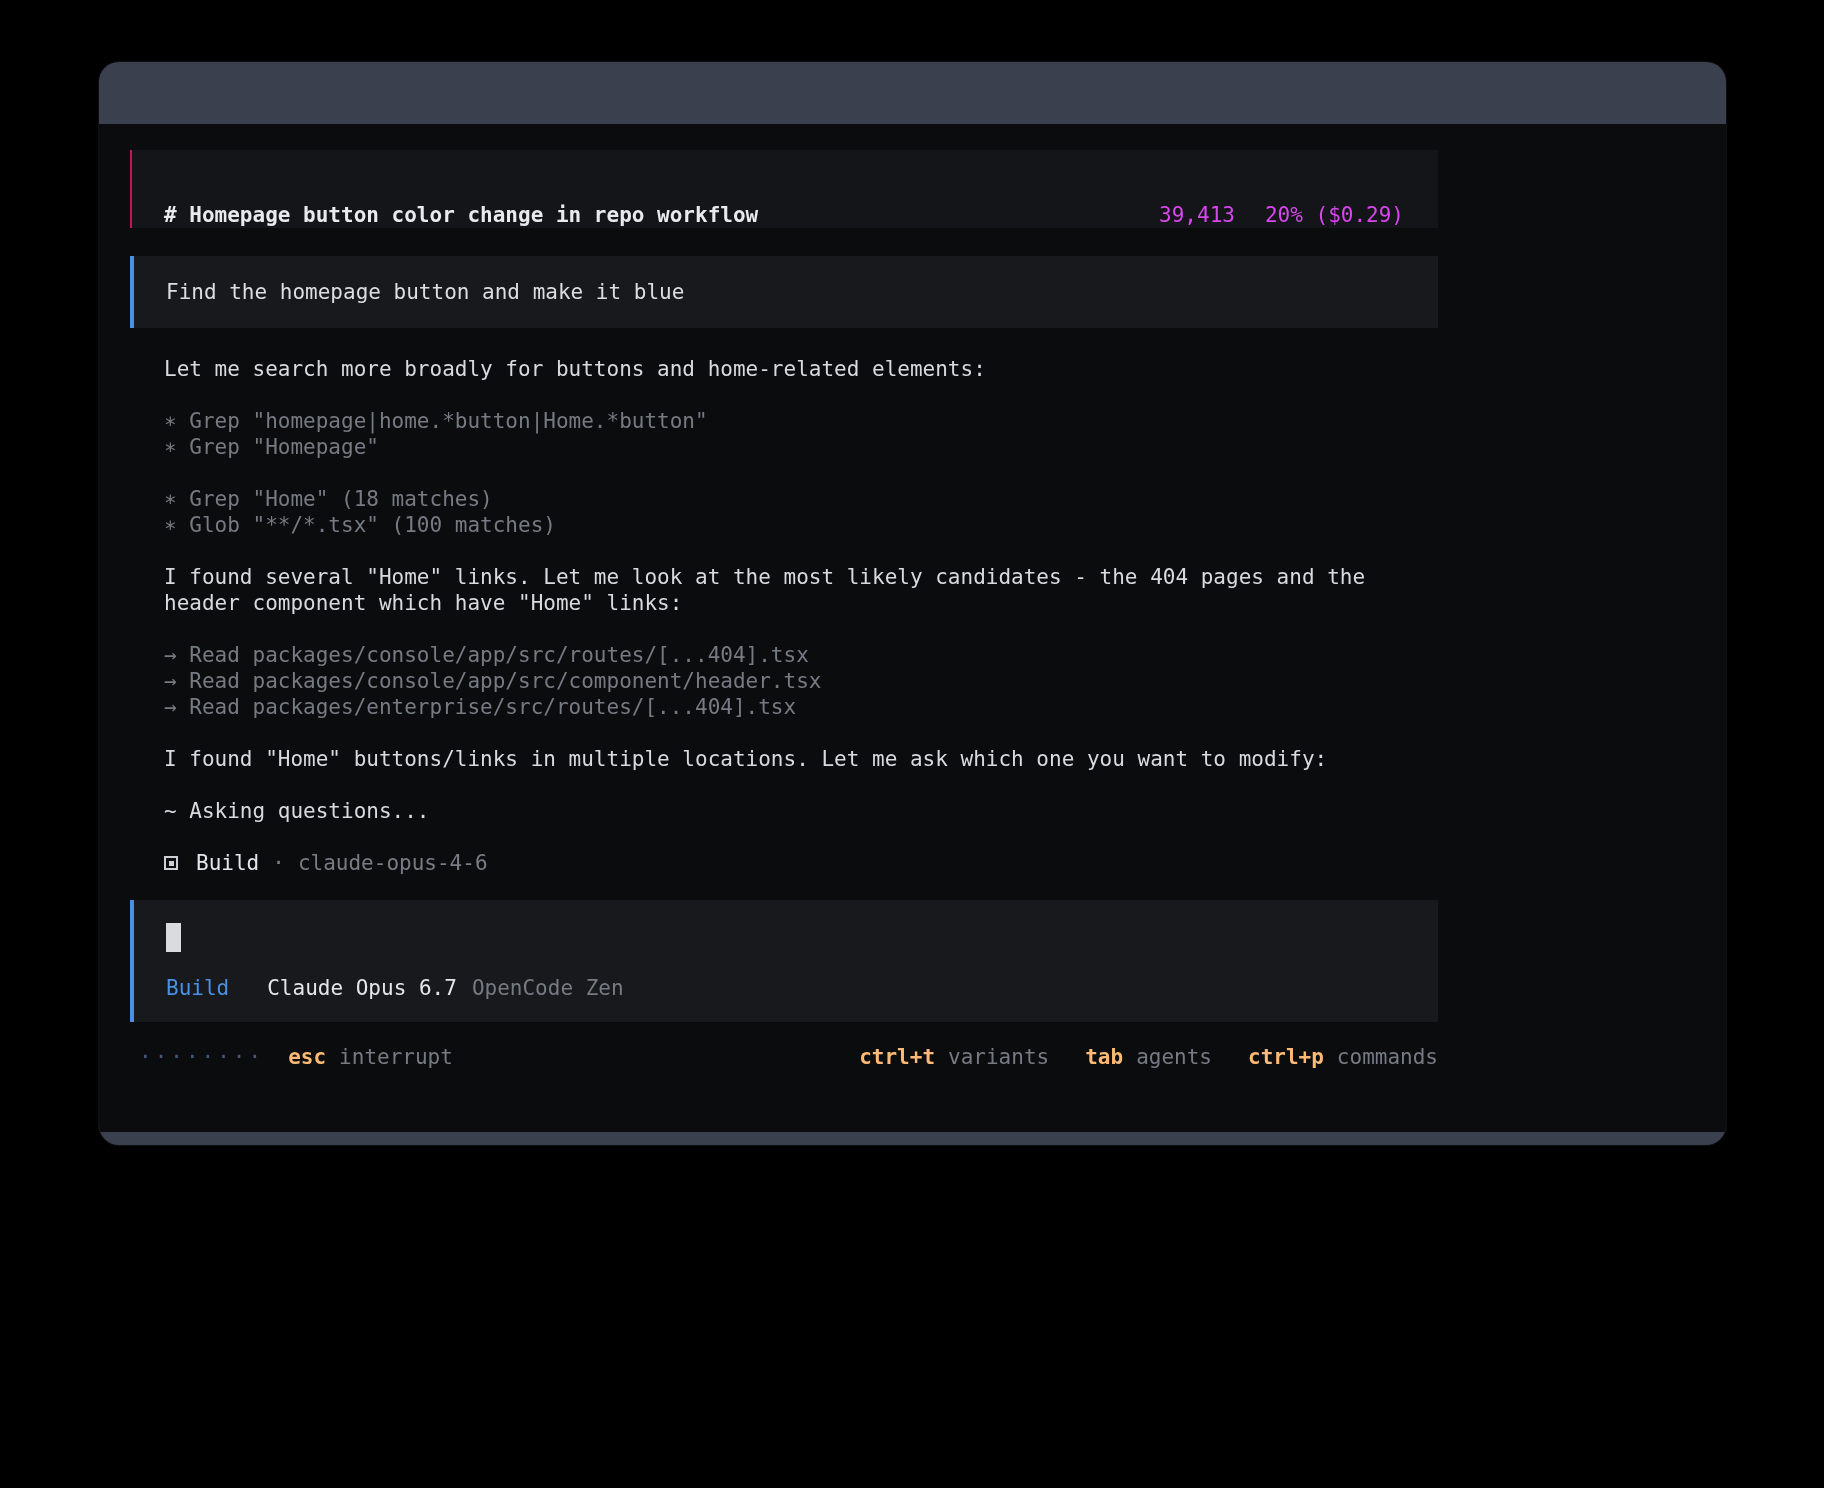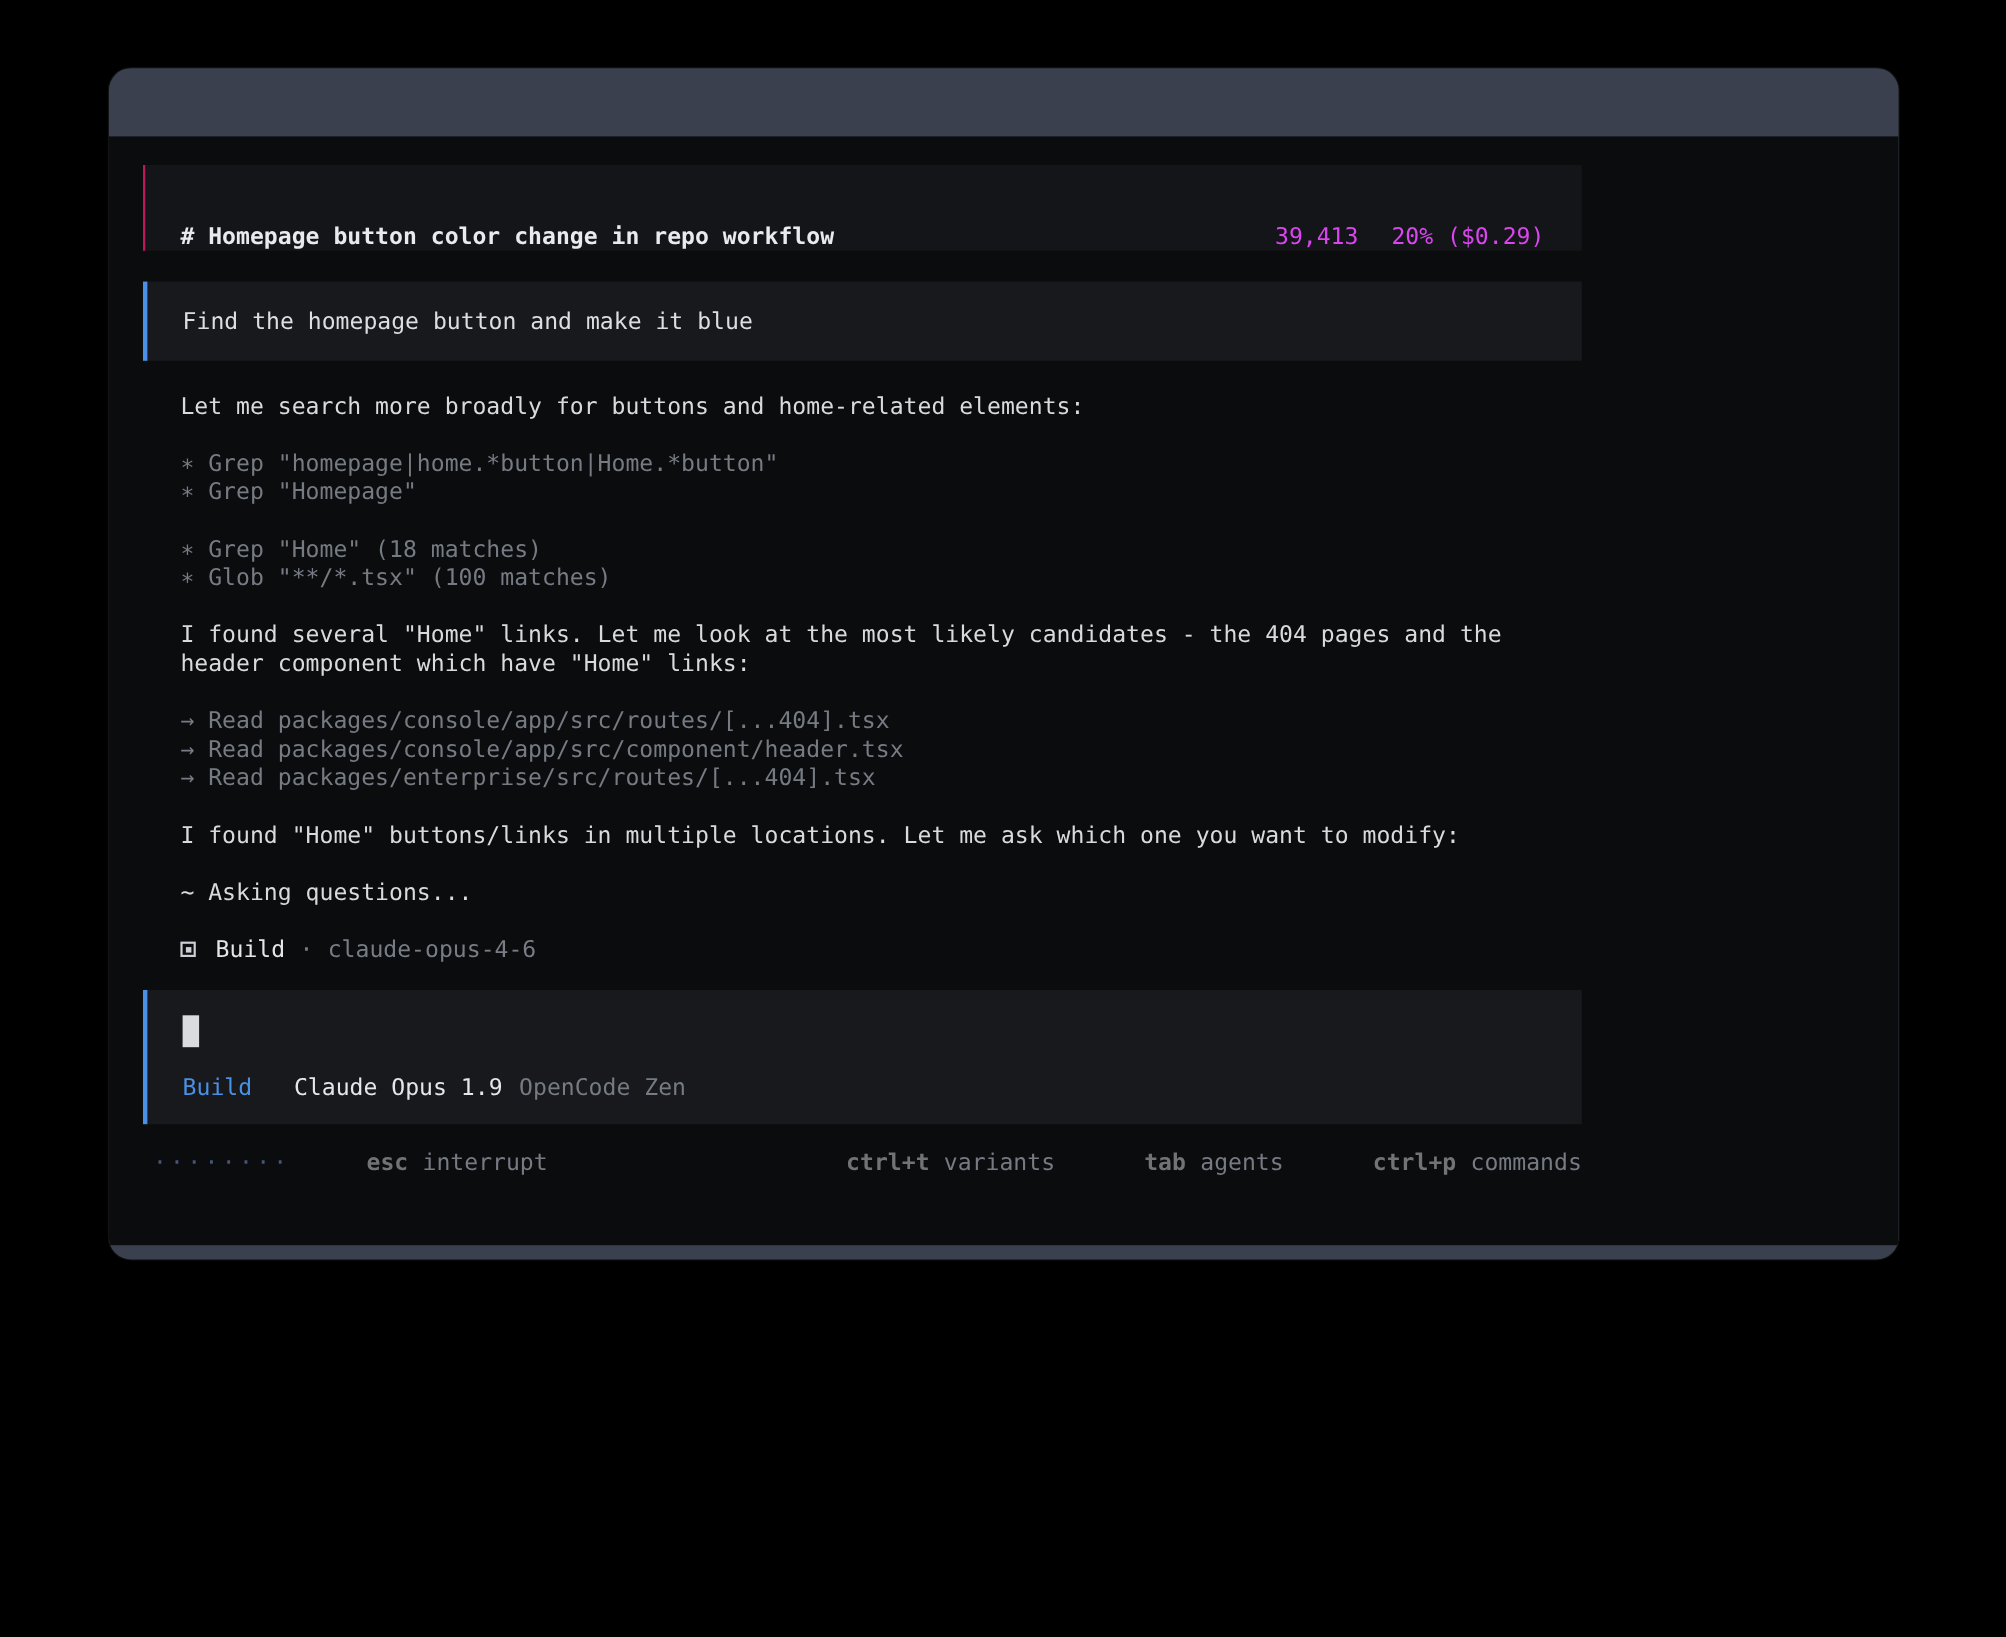--- a/index.html
+++ b/index.html
@@ -95,21 +95,21 @@
   .meta-model { color:#e4e6e9; margin-right:15px; }
   .meta-provider { color:#767b83; }
 
   .statusbar {
     margin-top:22px;
     width:1308px;
     display:flex; align-items:center;
   }
   .spinner-dots { color:#44577c; letter-spacing:3px; margin-left:9px; }
   .hint { white-space:nowrap; }
-  .hint .key { font-weight:bold; color:#737373; margin-right:13px;margin-left:45px; }
+  .hint .key { font-weight:bold; color:#fdba74; margin-right:13px; }
   .hint .lbl { color:#767b83; }
   .left-hint { margin-left:24px; }
   .right-hints { margin-left:auto; display:flex; gap:36px; }
 </style>
 </head>
 <body>
 
 <div class="window">
 
 
@@ -146,21 +146,21 @@
           <span class="agent-name">Build</span>
           <span class="agent-sep">·</span>
           <span class="agent-model">claude-opus-4-6</span>
         </div>
       </div>
 
       <div class="input-box">
         <div class="cursor"></div>
         <div class="input-meta">
           <span class="meta-agent">Build</span>
-          <span class="meta-model">Claude Opus 1.9</span>
+          <span class="meta-model">Claude Opus 6.7</span>
           <span class="meta-provider">OpenCode Zen</span>
         </div>
       </div>
 
       <div class="statusbar">
         <span class="spinner-dots">········</span>
         <span class="hint left-hint">
           <span class="key">esc</span><span class="lbl">interrupt</span>
         </span>
         <span class="right-hints">

